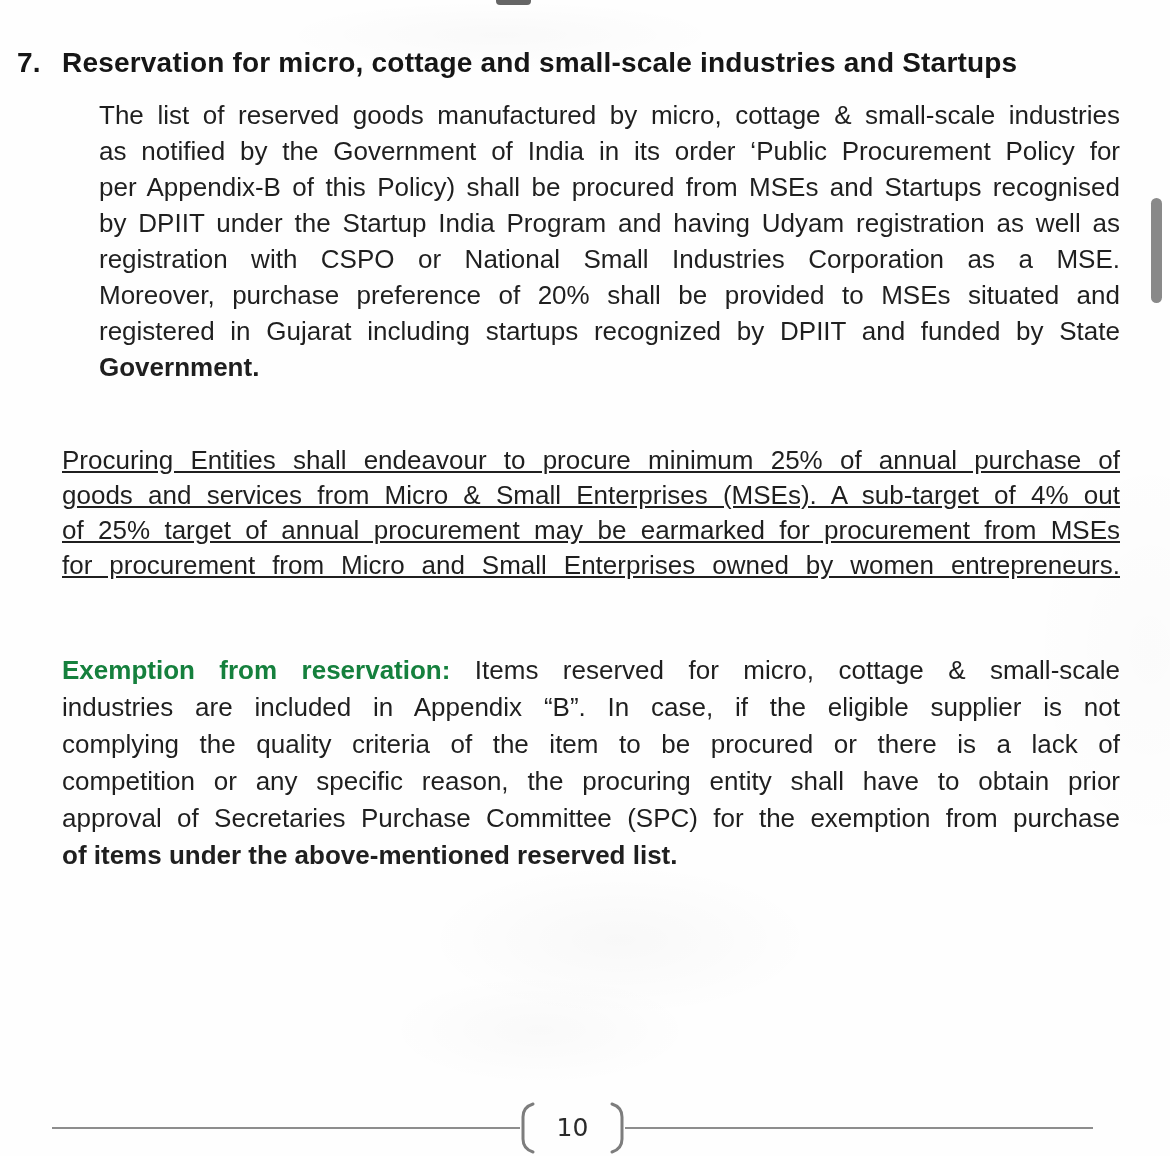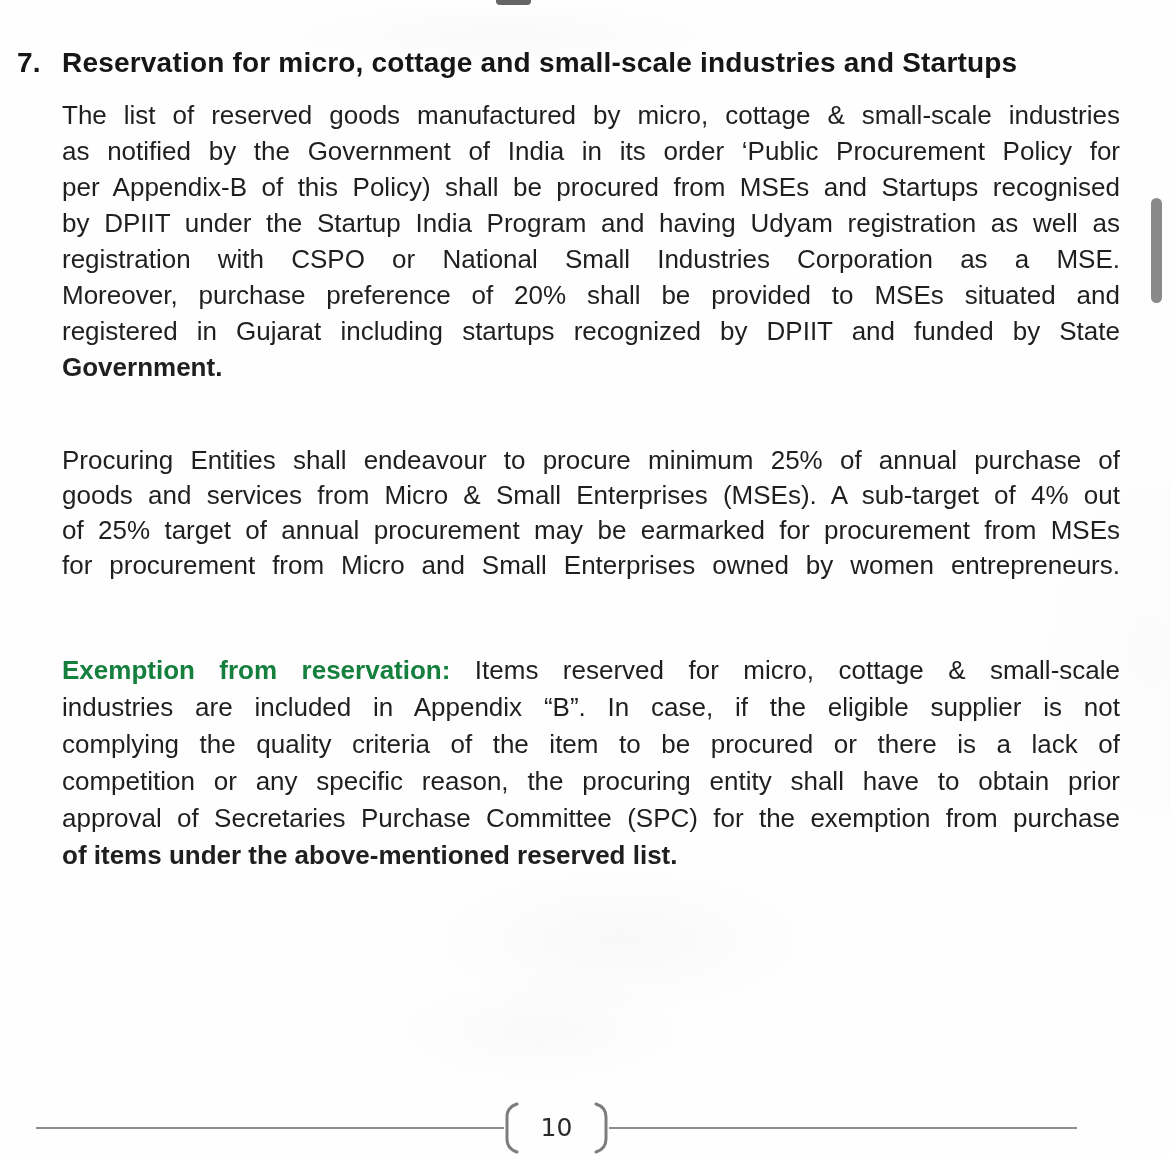--- a/index.html
+++ b/index.html
@@ -26,38 +26,38 @@
   .heading {
     position: absolute; top: 45px; left: 17px; right: 45px;
     display: flex; align-items: flex-start;
     font-weight: bold; font-size: 28px; line-height: 36px;
     color: #161616; letter-spacing: 0.2px;
   }
   .heading .num { width: 45px; flex: 0 0 45px; }
 
   .para { position: absolute; left: 62px; width: 1058px; font-size: 26px; }
   .p1 { top: 97px; }
-  .p2 { top: 443px; }
+  .p2 { top: 443px; text-decoration: underline; }
   .p3 { top: 652px; }
 
-  .p1 .line { line-height: 36px; height: 36px; }
+  .p1 .line { line-height: 36px; height: 36px; margin-left: 37px; }
   .p2 .line { line-height: 35px; height: 35px; }
   .p3 .line { line-height: 37px; height: 37px; }
 
   .line {
     text-align: justify;
     text-align-last: justify;
     white-space: normal;
     overflow: visible;
   }
   .line.last { text-align-last: left; font-weight: bold; }
   .bold-lead { font-weight: bold; color: #15803d; }
 
   .footer {
-    position: absolute; top: 1101px; left: 36px; width: 1041px; height: 54px;
+    position: absolute; top: 1101px; left: 52px; width: 1041px; height: 54px;
     display: flex; align-items: center;
   }
   .rule { flex: 1 1 auto; height: 2px; background: #8d8d8d; }
   .bracket { flex: 0 0 auto; display: block; }
   .page-num {
     flex: 0 0 auto; padding: 0 22px;
     font-family: "DejaVu Sans", sans-serif;
     font-size: 25px; color: #2a2a2a; line-height: 52px;
   }
 

